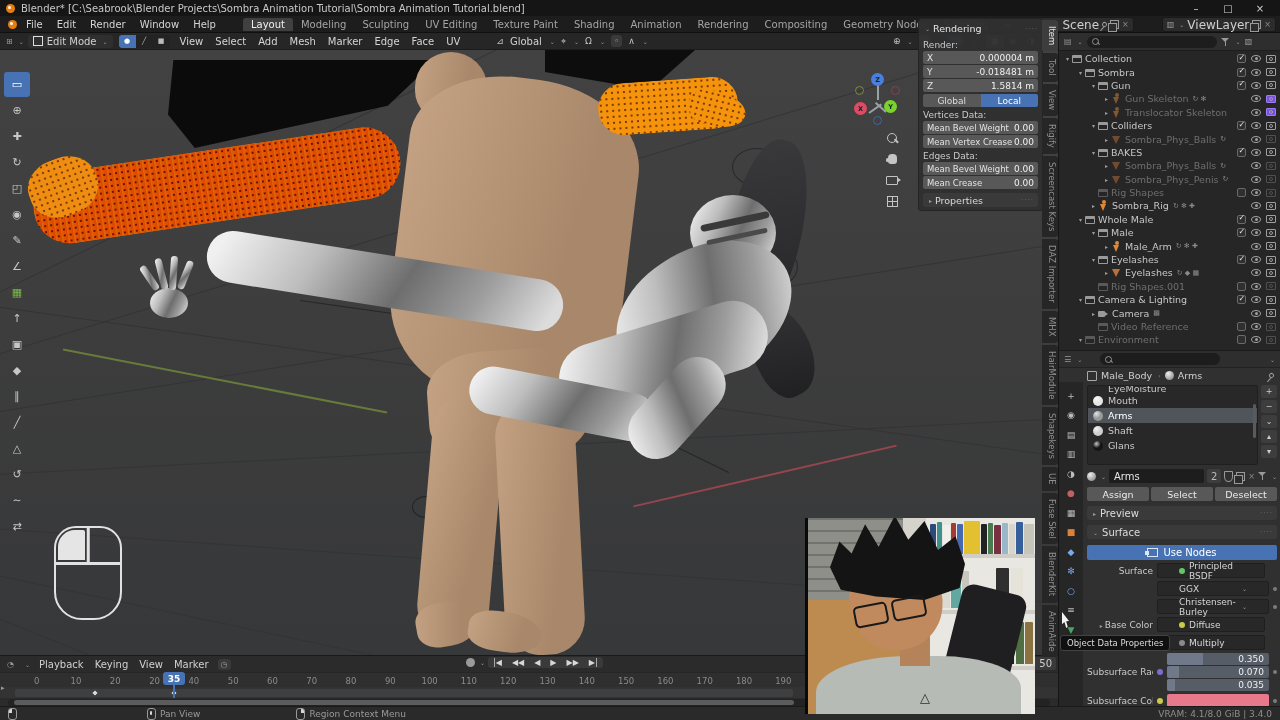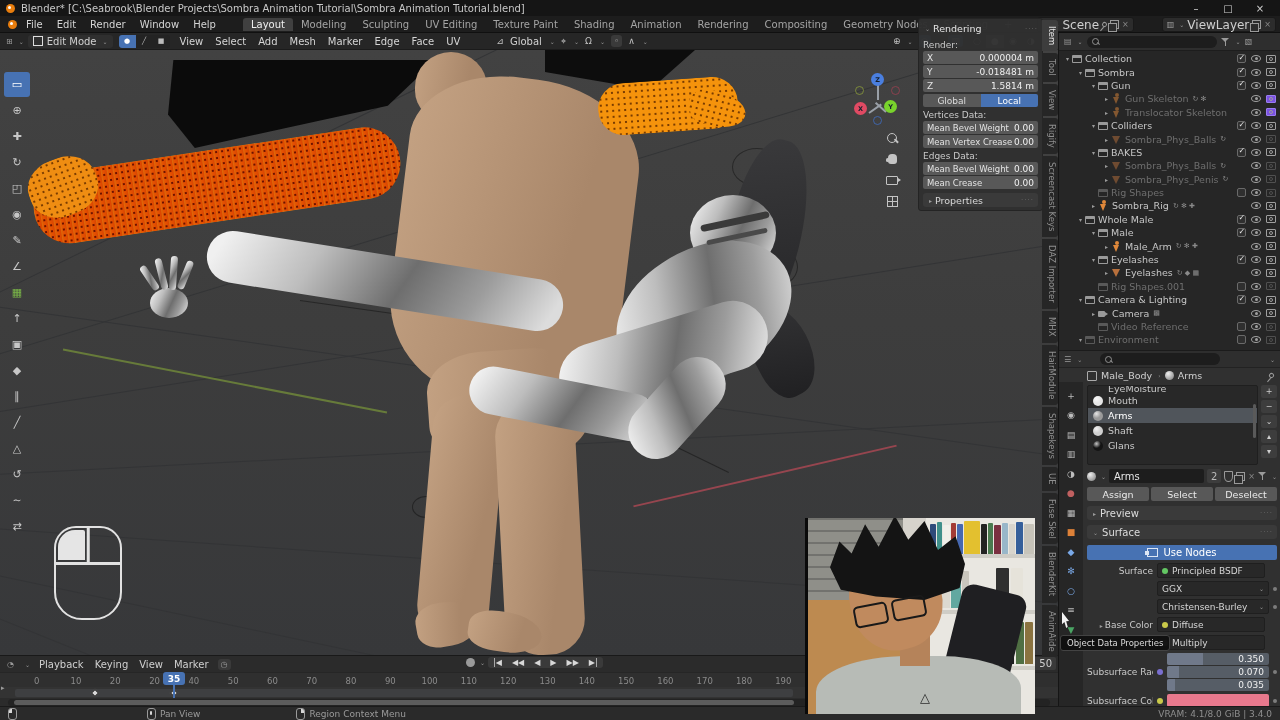--- a/index.html
+++ b/index.html
@@ -186,21 +186,21 @@
   .userschip{background:#3d3d3d;border-radius:2px;height:14px;padding:0 4px;display:flex;align-items:center;color:#bbb;}
   .i-shield{width:7px;height:9px;border:1px solid #9a9a9a;border-radius:1px 1px 50% 50%;}
   .actrow{display:flex;gap:2px;margin-top:4px;}
   .actbtn{flex:1;background:#585858;border-radius:2px;height:14px;display:flex;align-items:center;justify-content:center;color:#eaeaea;font-size:9.5px;}
   .phead{display:flex;align-items:center;gap:4px;background:#3a3a3a;border-radius:3px;height:14px;margin-top:5px;padding:0 4px;color:#dcdcdc;}
   .usenodes{display:flex;align-items:center;justify-content:center;gap:5px;background:#4772b3;border-radius:2px;height:15px;margin:6px 0 2px;color:#fff;}
   .i-nodes{width:9px;height:7px;border:1px solid #dce6f5;position:relative;}
   .i-nodes::before{content:"";position:absolute;left:-3px;top:2px;width:4px;height:4px;background:#dce6f5;}
   .prow{display:flex;align-items:center;gap:4px;margin-top:3px;}
   .plabel{width:66px;text-align:right;color:#c9c9c9;font-size:9px;flex:0 0 auto;white-space:nowrap;overflow:hidden;}
-  .pfield{flex:1;background:#282828;border:1px solid #1f1f1f;border-radius:2px;height:13px;display:flex;align-items:center;gap:4px;padding:0 4px;color:#d6d6d6;font-size:9px;}
+  .pfield{flex:1;background:#282828;border:1px solid #1f1f1f;border-radius:2px;height:13px;display:flex;align-items:center;gap:4px;padding:0 21px;color:#d6d6d6;font-size:9px;}
   .sockdot{width:6px;height:6px;border-radius:50%;flex:0 0 auto;}
   .animdot{width:4px;height:4px;border-radius:50%;background:#7c7c7c;flex:0 0 auto;}
   .sliderstack{flex:1;display:flex;flex-direction:column;gap:1px;}
   .slider{position:relative;background:#565d66;border-radius:2px;height:12px;display:flex;align-items:center;justify-content:flex-end;padding:0 5px;color:#f0f0f0;font-size:9px;overflow:hidden;}
   .slider::before{content:"";position:absolute;left:0;top:0;bottom:0;width:var(--w,0);background:#70798a;}
   .slider span{position:relative;}
   .colorbar{flex:1;height:13px;border-radius:2px;}
 
   
   .tooltip{position:absolute;left:1060px;top:635px;background:rgba(16,16,16,.96);border:1px solid #434343;border-radius:3px;padding:2px 6px;color:#dadada;font-size:8.5px;z-index:60;white-space:nowrap;}

